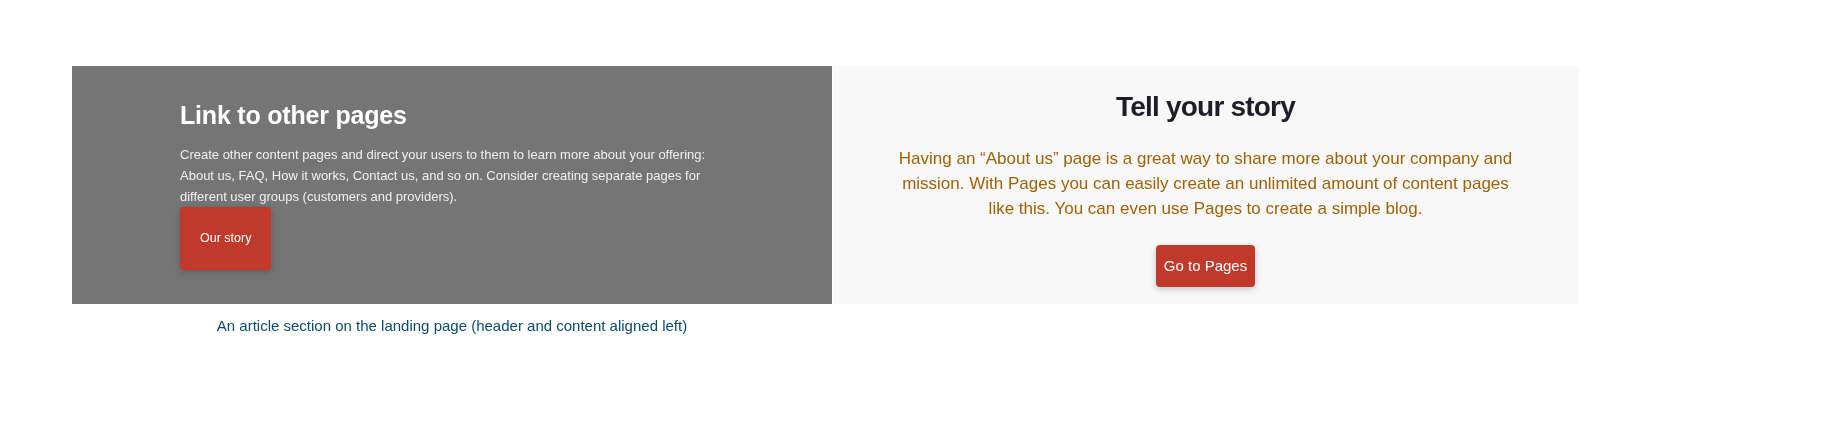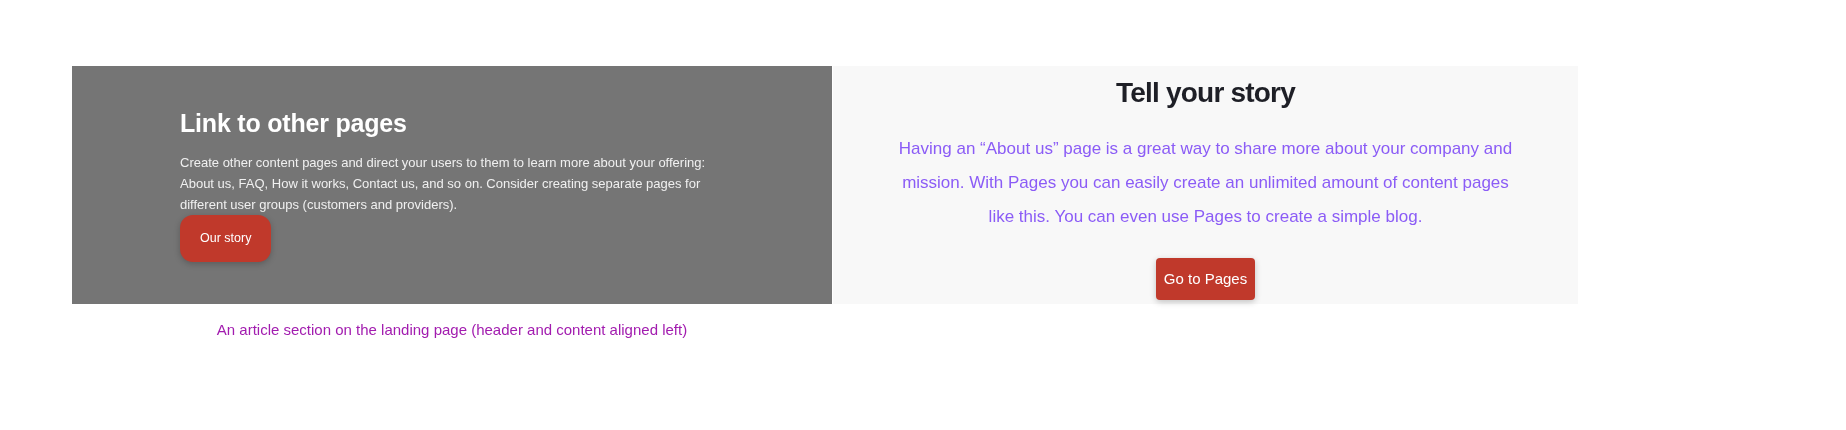--- a/index.html
+++ b/index.html
@@ -76,56 +76,56 @@
   }
 
   .panel-dark .body-text {
     color: #f0f0f0;
     font-size: 13px;
     line-height: 21px;
     max-width: 540px;
   }
 
   .panel-light .body-text {
-    color: #8b5cf6;
+    color: #a16207;
     font-size: 17px;
-    line-height: 34px;
+    line-height: 25px;
     max-width: 640px;
   }
 
   .cta {
     display: inline-block;
     border: none;
     background: #c0392b;
     color: #ffffff;
     font-family: "Liberation Sans", sans-serif;
     cursor: pointer;
     box-shadow: 0 2px 6px rgba(0, 0, 0, 0.22);
   }
 
   .panel-dark .cta {
-    padding: 16px 20px;
+    padding: 24px 20px;
     font-size: 12.5px;
     line-height: 15px;
-    border-radius: 13px;
+    border-radius: 4px;
   }
 
   .panel-light .cta {
     margin-top: 24px;
     padding: 12px 8px;
     font-size: 15px;
     line-height: 18px;
     border-radius: 4px;
   }
 
   .caption {
-    margin: 12px;
-    padding-top: 4px;
+    margin: 0;
+    padding-top: 12px;
     text-align: center;
-    color: #a21caf;
+    color: #0c4a6e;
     font-size: 15px;
     line-height: 20px;
   }
 </style>
 </head>
 <body>
 
 <div class="board">
 
   <figure class="figure figure-left">

